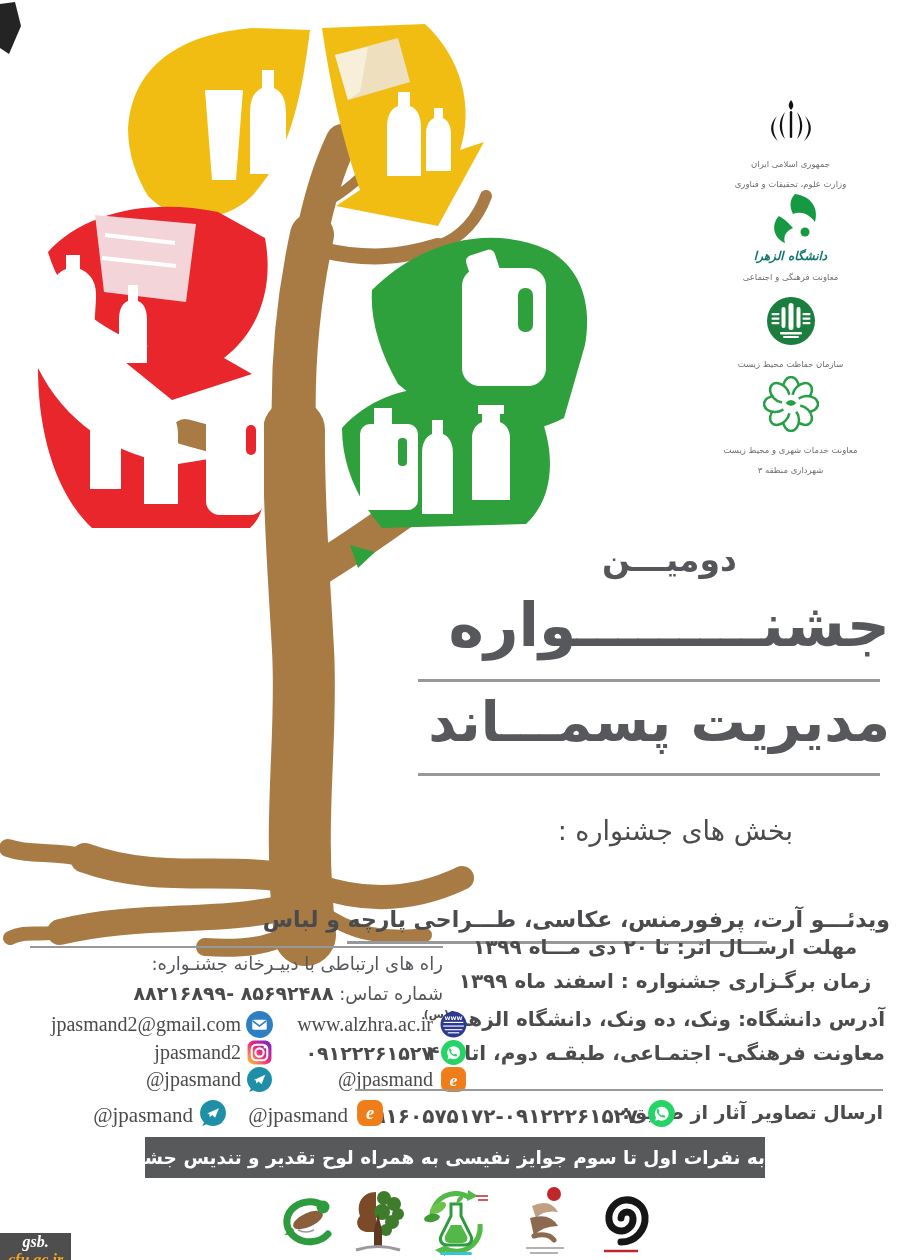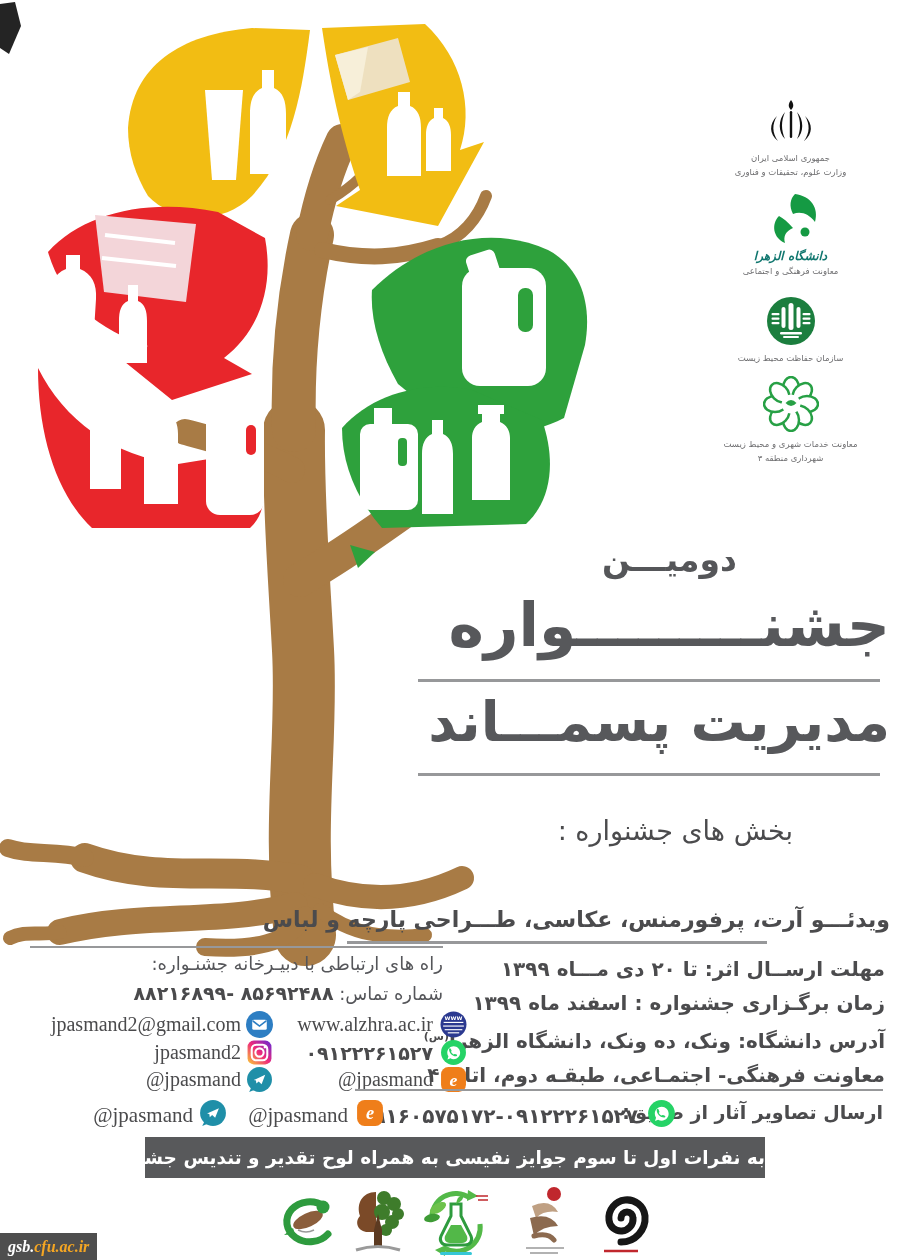--- a/index.html
+++ b/index.html
@@ -16,25 +16,25 @@
   .sec-line{font-size:22px;font-weight:bold;color:#4b4b4d;}
   .sched{font-size:20px;font-weight:600;color:#4b4b4d;line-height:34px;text-align:right;}
   .contact-h{font-size:18px;color:#55565a;}
   .latin{font-family:"Liberation Serif",serif;font-size:20px;color:#4a4a4c;}
   .pnum{font-weight:bold;font-size:19px;color:#4a4a4c;}
   .icon26{position:absolute;width:27px;height:27px;}
   .submit-label{font-size:19px;font-weight:bold;color:#4b4b4d;}
   .banner{position:absolute;left:145px;top:1137px;width:620px;height:41px;background:#58595b;
           color:#ffffff;font-size:18.5px;font-weight:bold;text-align:center;line-height:41px;}
   .org-block{position:absolute;left:718px;width:145px;text-align:center;}
-  .org-cap{font-size:8.5px;color:#6e6e70;line-height:12px;margin-top:2px;}
+  .org-cap{font-size:8.5px;color:#6e6e70;line-height:12px;margin-top:8px;}
   .org-cap-green{font-size:12px;color:#0f766e;font-weight:bold;font-style:italic;line-height:13px;}
   .watermark{position:absolute;left:0;top:1233px;height:27px;background:#4e4e4e;
              padding:0 8px;display:flex;align-items:center;
-             font-family:"Liberation Serif",serif;font-style:italic;font-weight:bold;font-size:16px;}
+             font-family:"Liberation Serif",serif;font-style:italic;font-weight:bold;font-size:16px;flex-direction:column;}
   .wm-a{color:#ffffff;} .wm-b{color:#F5A623;}
   sup{font-size:11px;}
 </style>
 </head>
 <body>
 
 <div id="poster">
 
   <svg class="abs" style="left:0;top:0;" width="30" height="60">
     <polygon points="0,4 15,2 21,26 9,54 0,48" fill="#242424"></polygon>
@@ -170,21 +170,21 @@
   <div class="abs rtl nowrap title-kicker" style="right:163px;top:540px;">دومیـــن</div>
   <div class="abs rtl nowrap title-big" style="right:10px;top:592px;">جشنـــــــــواره</div>
   <div class="hline" style="left:418px;top:679px;width:462px;"></div>
   <div class="abs rtl nowrap title-big2" style="right:10px;top:692px;">مدیریت پسمـــاند</div>
   <div class="hline" style="left:418px;top:773px;width:462px;"></div>
 
   <div class="abs rtl nowrap sec-head" style="right:107px;top:815px;">بخش های جشنواره :</div>
   <div class="abs rtl nowrap sec-line" style="right:10px;top:907px;">ویدئـــو آرت، پرفورمنس، عکاسی، طـــراحی پارچه و لباس</div>
   <div class="hline" style="left:347px;top:941px;width:420px;"></div>
 
-  <div class="abs rtl sched" style="right:15px;top:952px;width:440px;">
+  <div class="abs rtl sched" style="right:15px;top:930px;width:440px;text-align:center;">
     <div class="nowrap">مهلت ارســال اثر:  تا ۲۰  دی  مـــاه ۱۳۹۹</div>
     <div class="nowrap">زمان برگـزاری جشنواره : اسفند ماه ۱۳۹۹</div>
     <div class="nowrap"><span>آدرس دانشگاه: ونک، ده ونک، دانشگاه الزهرا</span><sup>(س)</sup></div>
     <div class="nowrap">معاونت فرهنگی- اجتمـاعی، طبقـه دوم، اتاق ۴</div>
   </div>
 
   <div class="hline" style="left:30px;top:946px;width:413px;height:2px;"></div>
   <div class="abs rtl nowrap contact-h" style="right:457px;top:953px;">راه های ارتباطی با دبیـرخانه جشنـواره:</div>
   <div class="abs rtl nowrap contact-h" style="right:457px;top:982px;">
     <span>شماره تماس:</span>

